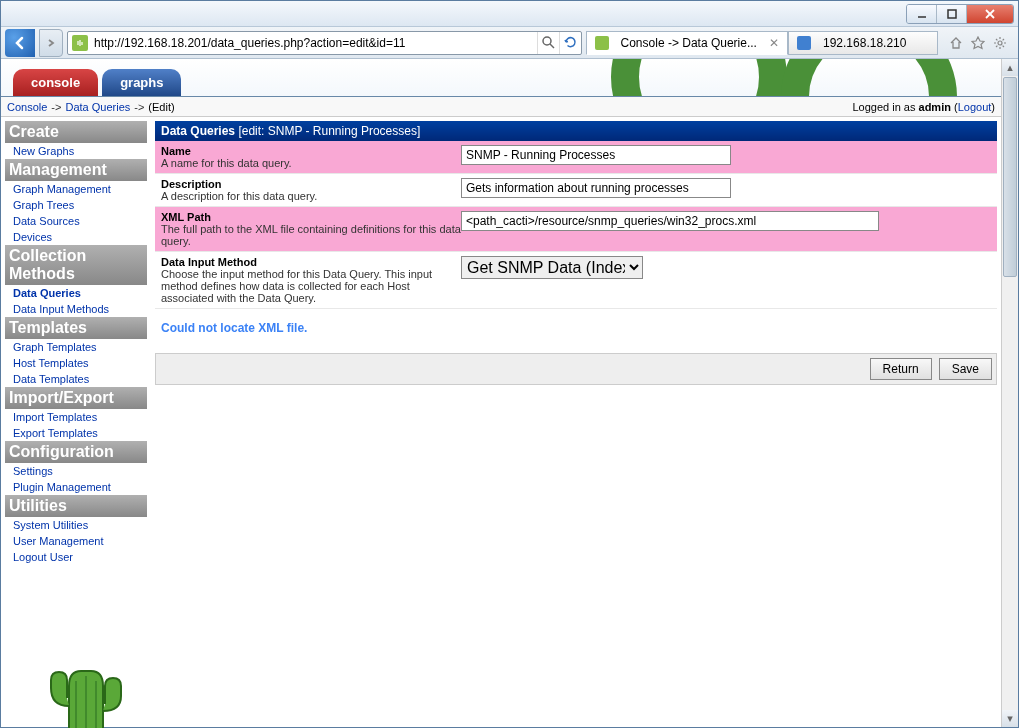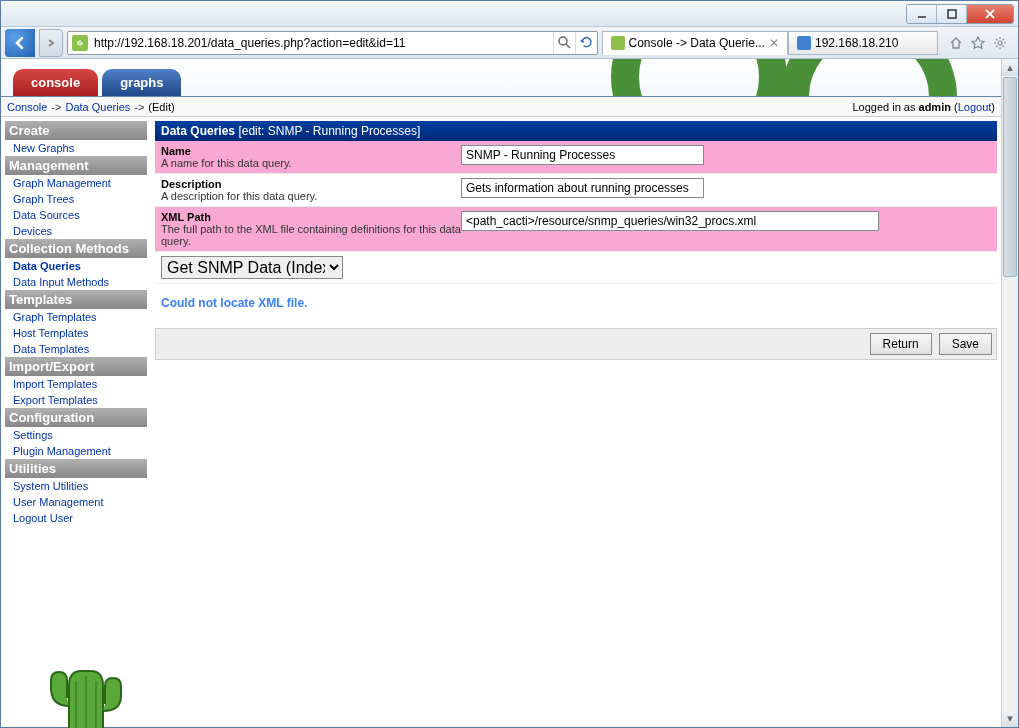--- a/index.html
+++ b/index.html
@@ -15,21 +15,21 @@
 .win-btn svg { width: 10px; height: 10px; }
 
 .nav-bar { height: 32px; background: linear-gradient(#f0f4f8, #e0e8f0); display: flex; align-items: center; padding: 0 4px; gap: 4px; border-bottom: 1px solid #b0c0d0; }
 .back-btn { width: 30px; height: 28px; border-radius: 4px 0 0 4px; background: radial-gradient(circle at 30% 30%, #5aa0e8, #2060b0); display: flex; align-items: center; justify-content: center; cursor: pointer; }
 .fwd-btn { width: 24px; height: 28px; border-radius: 0 4px 4px 0; background: linear-gradient(#e8eef4, #d0dce8); border: 1px solid #a0b0c0; display: flex; align-items: center; justify-content: center; cursor: pointer; }
 .addr-wrap { flex: 1; display: flex; align-items: center; height: 24px; background: #fff; border: 1px solid #8898a8; border-radius: 2px; }
 .addr-fav { width: 16px; height: 16px; margin: 0 4px; background: #8cc048; border-radius: 2px; display: flex; align-items: center; justify-content: center; }
 .addr-url { flex: 1; border: none; outline: none; font-size: 12px; padding: 2px; }
 .addr-icon { width: 22px; height: 22px; display: flex; align-items: center; justify-content: center; color: #666; cursor: pointer; border-left: 1px solid #ddd; }
 .tab-bar { display: flex; align-items: center; height: 24px; gap: 0; }
-.tab { height: 24px; padding: 0 8px; background: linear-gradient(#fdfdfd, #e8e8e8); border: 1px solid #a8b8c8; display: flex; align-items: center; gap: 4px; font-size: 12px; cursor: pointer; min-width: 150px; }
+.tab { height: 24px; padding: 0 8px; background: linear-gradient(#fdfdfd, #e8e8e8); border: 1px solid #a8b8c8; display: flex; align-items: center; gap: 12px; font-size: 12px; cursor: pointer; min-width: 150px; }
 .tab.active { background: #fff; border-bottom-color: #fff; }
 .tab-close { color: #888; cursor: pointer; margin-left: auto; }
 .tab-fav { width: 14px; height: 14px; border-radius: 2px; display: flex; align-items: center; justify-content: center; }
 .tab-fav.green { background: #8cc048; }
 .tab-fav.blue { background: #4080d0; }
 .nav-icons { display: flex; gap: 2px; padding: 0 4px; }
 .nav-ico { width: 20px; height: 20px; display: flex; align-items: center; justify-content: center; color: #888; cursor: pointer; }
 
 
 .content-wrap { flex: 1; display: flex; overflow: hidden; }
@@ -50,37 +50,37 @@
 .tab-graphs { background: linear-gradient(#5080c8, #204888); }
 
 .breadcrumb { height: 20px; background: #f8f8f8; border-bottom: 1px solid #ccc; display: flex; align-items: center; padding: 0 6px; font-size: 11px; }
 .breadcrumb a { color: #0033aa; text-decoration: none; }
 .breadcrumb .sep { margin: 0 4px; color: #333; }
 .breadcrumb .right { margin-left: auto; }
 
 
 .page-body { display: flex; min-height: 640px; background: #fff; }
 .sidebar { width: 150px; padding: 4px; }
-.side-hdr { background: linear-gradient(#b0b0b0, #888); color: #fff; font-weight: bold; font-size: 13px; padding: 2px 4px; }
+.side-hdr { background: linear-gradient(#b0b0b0, #888); color: #fff; font-weight: bold; font-size: 16px; padding: 2px 4px; }
 .side-item { padding: 2px 4px 2px 8px; }
 .side-item a { color: #0033aa; text-decoration: none; font-size: 11px; }
 .side-item.active a { font-weight: bold; }
 .cactus-logo { margin: 20px 10px; }
 
 .main-panel { flex: 1; padding: 4px; }
 .panel-title { background: linear-gradient(#0040a0, #002878); color: #fff; font-weight: bold; padding: 3px 6px; font-size: 12px; }
 .panel-title .sub { font-weight: normal; }
 
 .form-row { display: flex; padding: 4px 6px; border-bottom: 1px solid #e8e8e8; }
 .form-row.alt { background: #f9a8d4; }
 .form-lbl { width: 300px; }
 .form-lbl b { font-size: 11px; }
 .form-lbl .desc { font-size: 11px; color: #333; }
 .form-fld { flex: 1; }
-.form-fld input[type=text] { width: 243px; padding: 2px 4px; font-size: 12px; border: 1px solid #888; }
+.form-fld input[type=text] { width: 270px; padding: 2px 4px; font-size: 12px; border: 1px solid #888; }
 .form-fld input.wide { width: 418px; }
 .form-fld select { width: 182px; padding: 1px; font-size: 16px; border: 1px solid #888; }
 
 .error-msg { color: #3b82f6; font-weight: bold; font-size: 12px; padding: 12px 6px; }
 .button-row { background: #eee; padding: 4px; text-align: right; border: 1px solid #ccc; margin-top: 6px; }
 .button-row button { padding: 3px 12px; font-size: 12px; background: linear-gradient(#f8f8f8, #e0e0e0); border: 1px solid #888; cursor: pointer; margin-left: 4px; }
 </style>
 </head>
 <body>
 
@@ -229,20 +229,21 @@
               </div>
               <div class="form-row">
                 <div class="form-lbl"><b>Description</b><br><span class="desc">A description for this data query.</span></div>
                 <div class="form-fld"><input type="text" value="Gets information about running processes" style=""></div>
               </div>
               <div class="form-row alt">
                 <div class="form-lbl"><b>XML Path</b><br><span class="desc">The full path to the XML file containing definitions for this data query.</span></div>
                 <div class="form-fld"><input type="text" class="wide" value="&lt;path_cacti&gt;/resource/snmp_queries/win32_procs.xml" style=""></div>
               </div>
               <div class="form-row">
+                <div class="form-lbl"><b>Data Input Method</b><br><span class="desc">Choose the input method for this Data Query. This input method defines how data is collected for each Host associated with the Data Query.</span></div>
                 <div class="form-fld"><select><option>Get SNMP Data (Indexed)</option></select></div>
               </div>
             </div>
           <div class="error-msg">Could not locate XML file.</div>
           <div class="button-row">
             <button>Return</button>
             <button>Save</button>
           </div>
 
           <div class="cactus-logo" style="position:absolute; left:30px; top:640px;">

